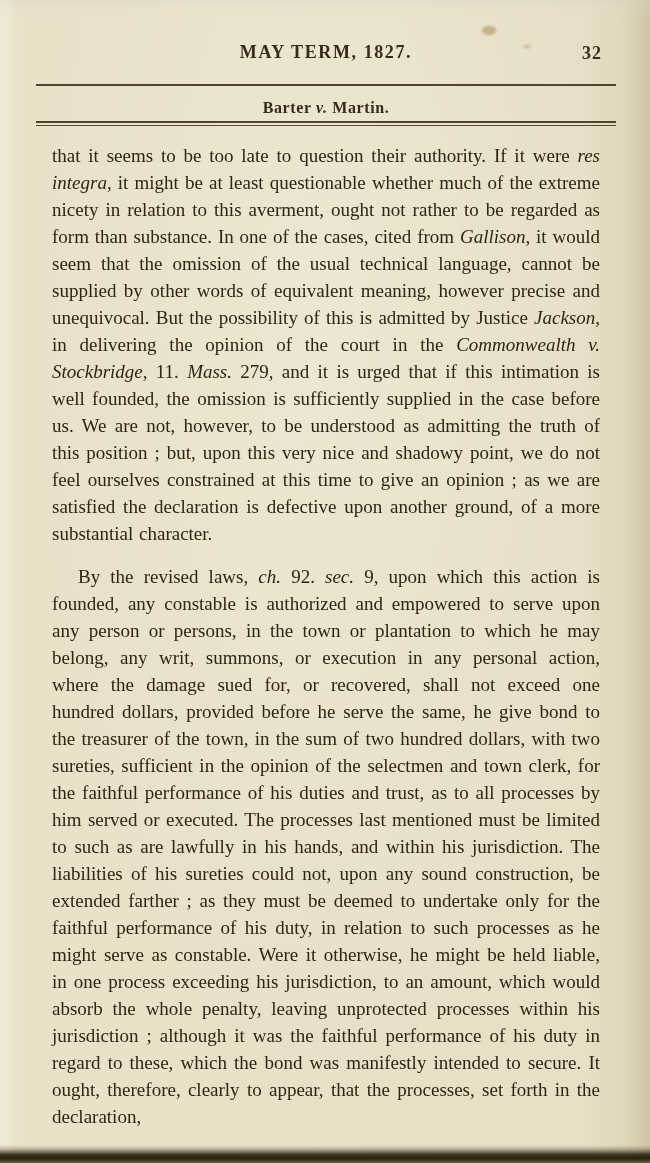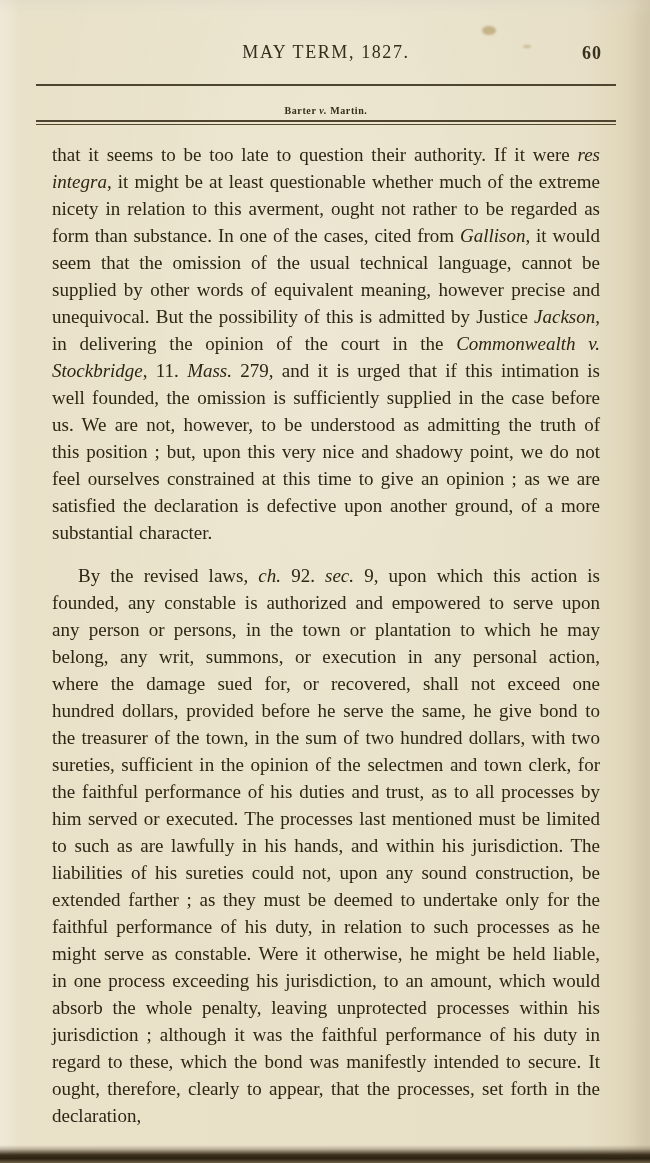--- a/index.html
+++ b/index.html
@@ -17,34 +17,34 @@
       linear-gradient(90deg, #f0ead8 0%, #e9e1c8 3%, #e7dfc6 90%, #dcd2b4 100%);
     background-color: #e7dfc6;
     color: #2f2817;
     padding: 42px 34px 0 36px;
     overflow: hidden;
     box-shadow: inset -10px 0 18px rgba(110,92,60,0.14), inset 0 10px 14px rgba(255,255,255,0.18);
   }
 
   .running-head { position: relative; text-align: center; height: 28px; }
   .head-title {
-    font-weight: normal; font-size: 18px; letter-spacing: 1.6px;
+    font-weight: bold; font-size: 18px; letter-spacing: 1.6px;
     color: #352c1a;
   }
   .page-num {
     position: absolute; right: 14px; top: 1px;
     font-weight: bold; font-size: 18px; letter-spacing: 1px;
     color: #3a3020;
   }
 
   .rule-single { border-top: 2px solid #4e4430; margin-top: 14px; }
   .case-title {
     text-align: center;
-    font-size: 10px; font-weight: bold; letter-spacing: 0.6px;
-    padding: 19px 0 4px;
+    font-size: 16px; font-weight: bold; letter-spacing: 0.6px;
+    padding: 13px 0 4px;
     color: #352c1a;
   }
   .case-title em { font-weight: bold; }
   .rule-double {
     height: 5px;
     border-top: 2px solid #4e4430;
     border-bottom: 1px solid #55492f;
   }
 
   .body-text {
@@ -81,21 +81,21 @@
 </style>
 </head>
 <body>
 
 <div class="page">
 
   <div class="stain"></div>
 
   <div class="running-head">
     <span class="head-title">MAY TERM, 1827.</span>
-    <span class="page-num">60</span>
+    <span class="page-num">32</span>
   </div>
 
   <div class="rule-single"></div>
 
   <div class="case-title"><span>Barter </span><em>v.</em><span> Martin.</span></div>
 
   <div class="rule-double"></div>
 
   <div class="body-text">
     <p class="para"><span>that it seems to be too late to question their authority.  If it were </span><em>res integra</em><span>, it might be at least questionable whether much of the extreme nicety in relation to this averment, ought not rather to be regarded as form than substance.  In one of the cases, cited from </span><em>Gallison</em><span>, it would seem that the omission of the usual technical language, cannot be supplied by other words of equivalent meaning, however precise and unequivocal.  But the possibility of this is admitted by Justice </span><em>Jackson</em><span>, in delivering the opinion of the court in the </span><em>Commonwealth v. Stockbridge</em><span>, 11. </span><em>Mass.</em><span> 279, and it is urged that if this intimation is well founded, the omission is sufficiently supplied in the case before us.  We are not, however, to be understood as admitting the truth of this position ; but, upon this very nice and shadowy point, we do not feel ourselves constrained at this time to give an opinion ; as we are satisfied the declaration is defective upon another ground, of a more substantial character.</span></p>

